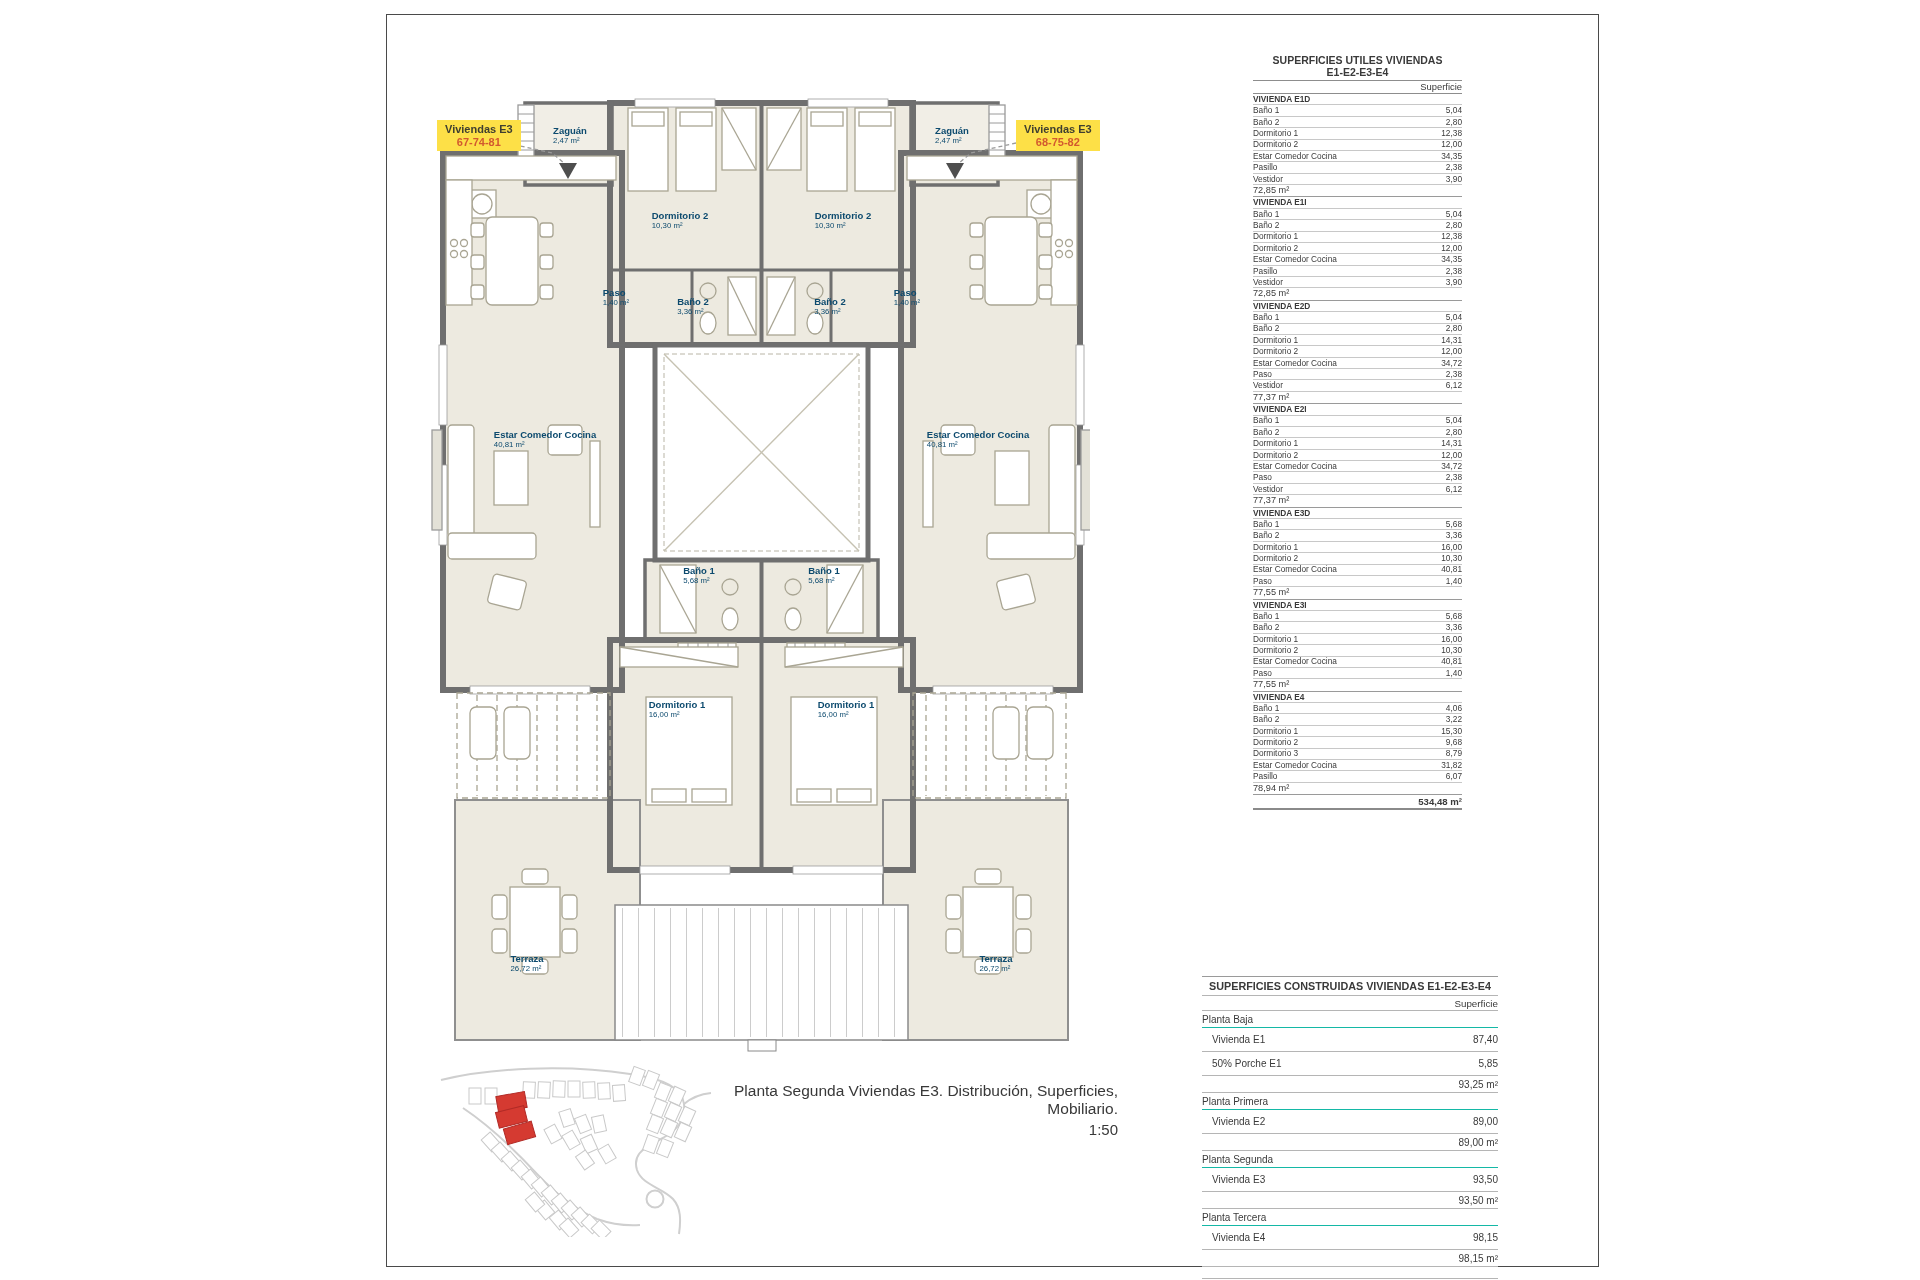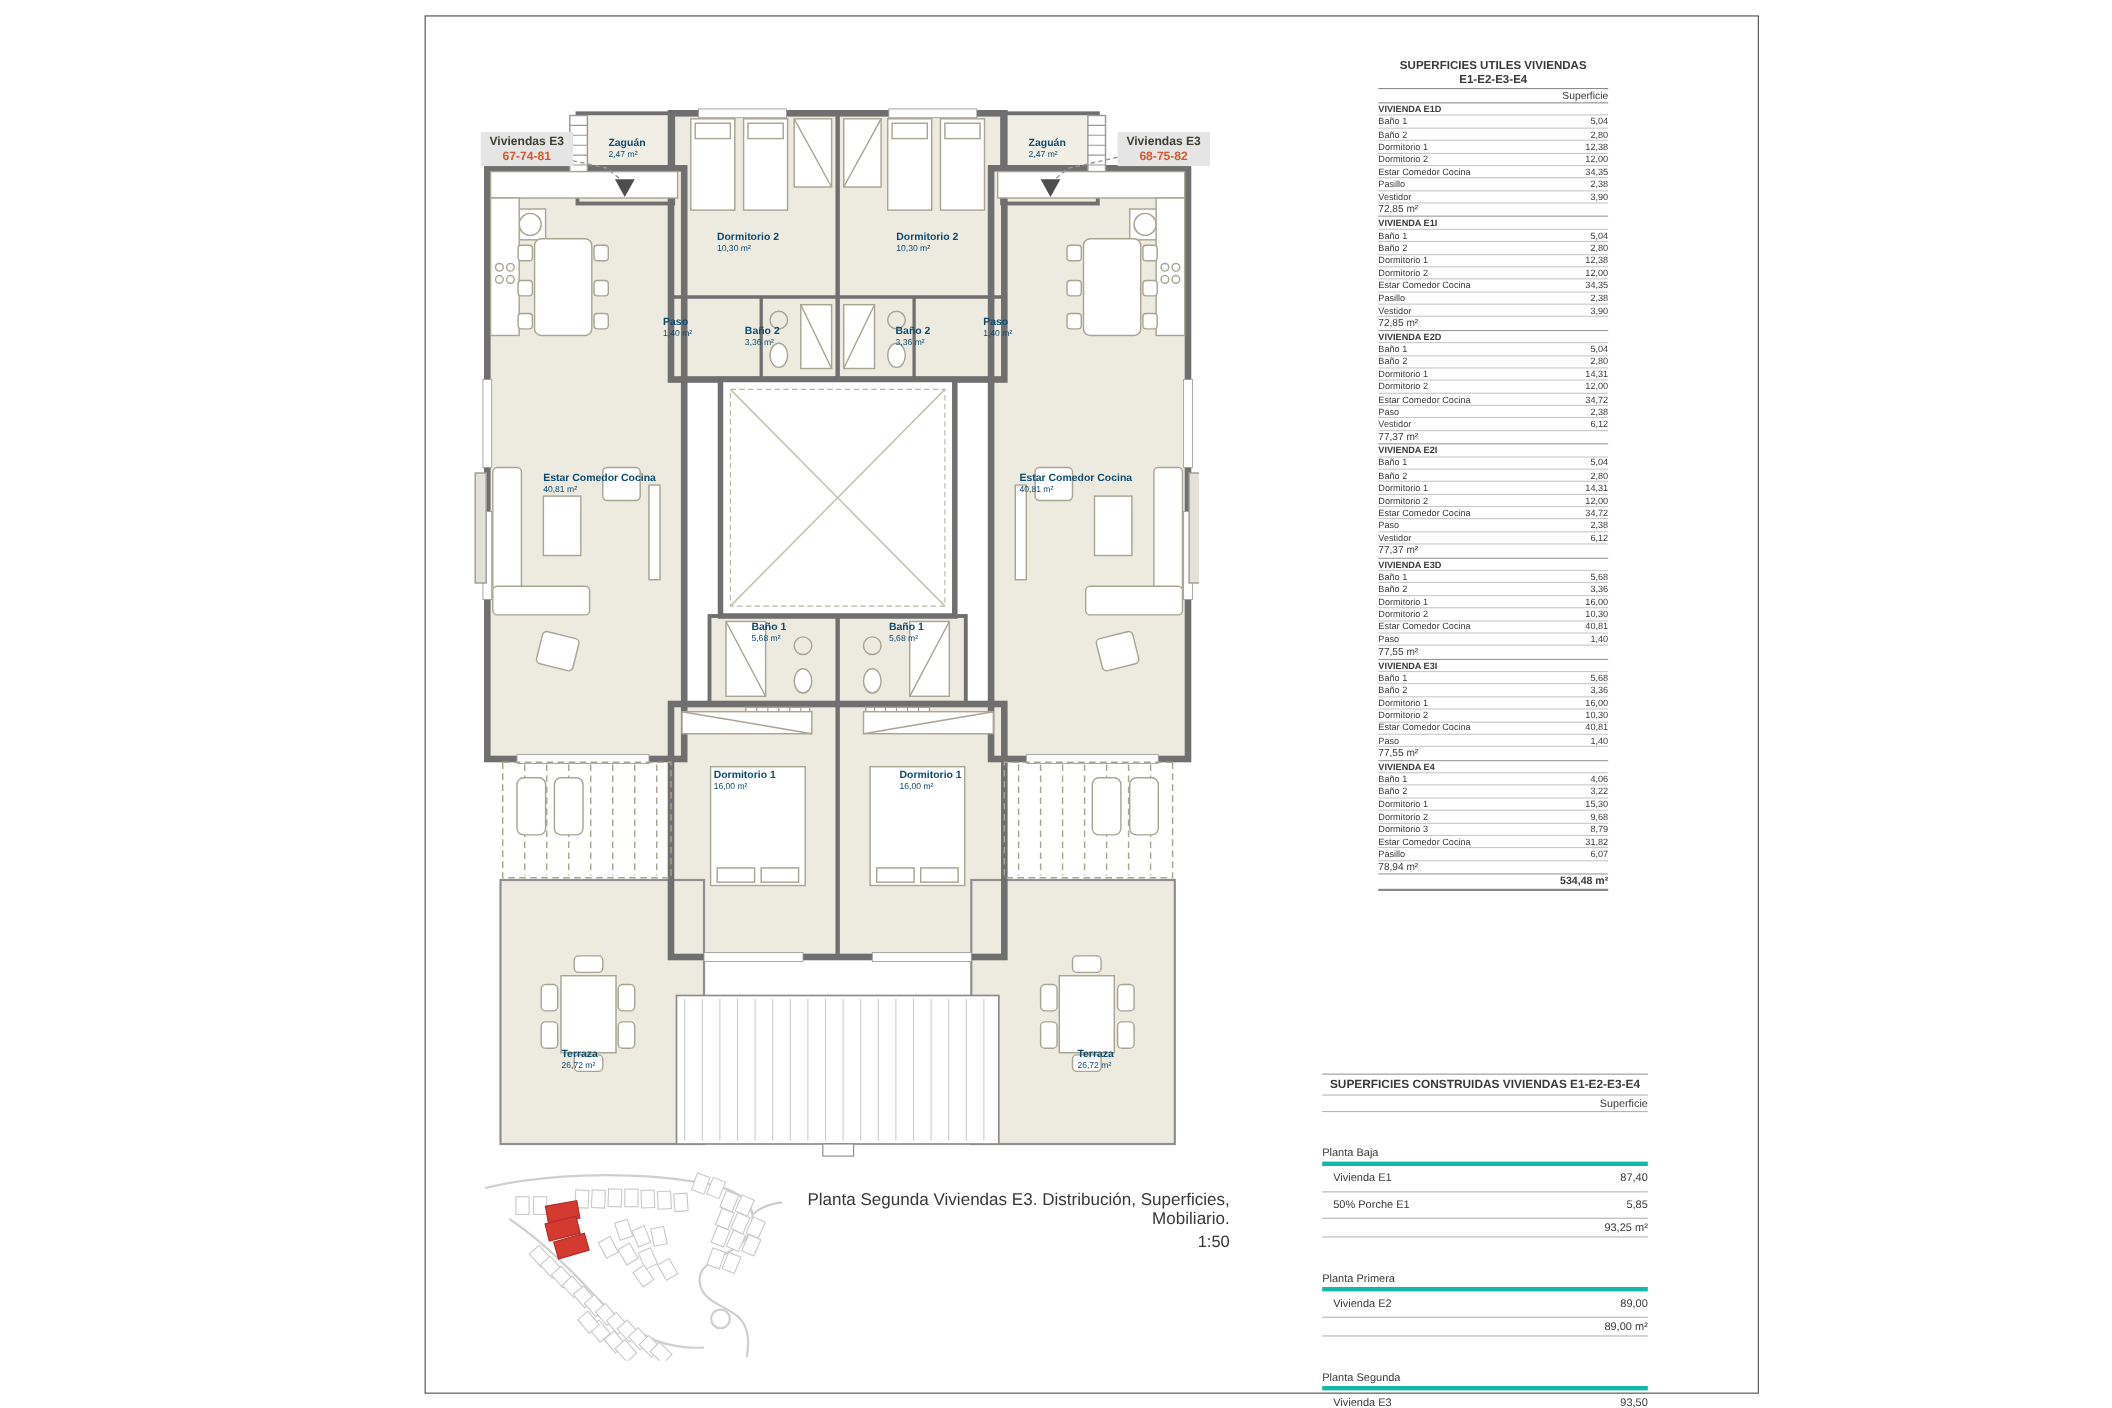--- a/index.html
+++ b/index.html
@@ -5,21 +5,21 @@
   html,body{margin:0;padding:0;background:#fff;}
   #sheet{position:relative;width:1920px;height:1280px;background:#fff;overflow:hidden;
          font-family:"Liberation Sans",sans-serif;color:#3a3a3a;}
   #frame{position:absolute;left:386px;top:14px;width:1211px;height:1251px;border:1px solid #4a4a4a;}
 
   
   .plabel{position:absolute;transform:translateX(-50%);text-align:left;line-height:1.15;
           color:#0c4a6e;white-space:nowrap;}
   .pl-name{display:block;font-weight:bold;font-size:9.5px;}
   .pl-area{display:block;font-size:7.8px;}
-  .viv-box{position:absolute;background:#e5e5e5;padding:3px 8px 2px;text-align:center;line-height:1.2;}
+  .viv-box{position:absolute;background:#fde047;padding:3px 8px 2px;text-align:center;line-height:1.2;}
   .viv-title{font-weight:bold;font-size:11px;color:#3f3f30;}
   .viv-nums{font-weight:bold;font-size:11px;color:#d2592f;}
 
   
   .caption{position:absolute;left:660px;top:1082px;width:458px;text-align:right;color:#383838;}
   .cap-l1{font-size:15.5px;}
   .cap-l2{font-size:15px;margin-top:3px;}
 
   
   .ut{position:absolute;left:1253px;top:54px;width:209px;font-size:8.3px;line-height:8.6px;}
@@ -30,21 +30,21 @@
   .ut-row{display:flex;justify-content:space-between;padding:.9px 0;border-bottom:1px solid #c8c8c8;}
   .ut-total{font-size:9.2px;line-height:9.4px;padding:1px 0;border-bottom:1px solid #9a9a9a;}
   .ut-grand{text-align:right;font-weight:bold;font-size:9.6px;line-height:10px;padding:1.5px 0;
             border-bottom:2px solid #8a8a8a;}
 
   
   .ct{position:absolute;left:1202px;top:976px;width:296px;font-size:10px;line-height:11px;}
   .ct-title{font-weight:bold;font-size:10.8px;text-align:center;padding:4px 0 3px;
             border-top:1px solid #9a9a9a;border-bottom:1px solid #b5b5b5;}
   .ct-colhdr{text-align:right;font-size:9.8px;padding:2px 0 1px;border-bottom:1px solid #b5b5b5;}
-  .ct-planta{padding:2.5px 0;border-bottom:4px solid #14b8a6;margin-top:29px;}
+  .ct-planta{padding:2.5px 0;border-bottom:1px solid #14b8a6;}
   .ct-row{display:flex;justify-content:space-between;padding:6px 0 6px 10px;border-bottom:1px solid #b5b5b5;}
   .ct-subtotal{text-align:right;font-weight:normal;padding:2.5px 0;border-bottom:1px solid #b5b5b5;}
   .ct-endrule{height:11px;border-bottom:1px solid #b5b5b5;}
 </style>
 </head>
 <body>
 
 <div id="sheet">
   <div id="frame"></div>
 

